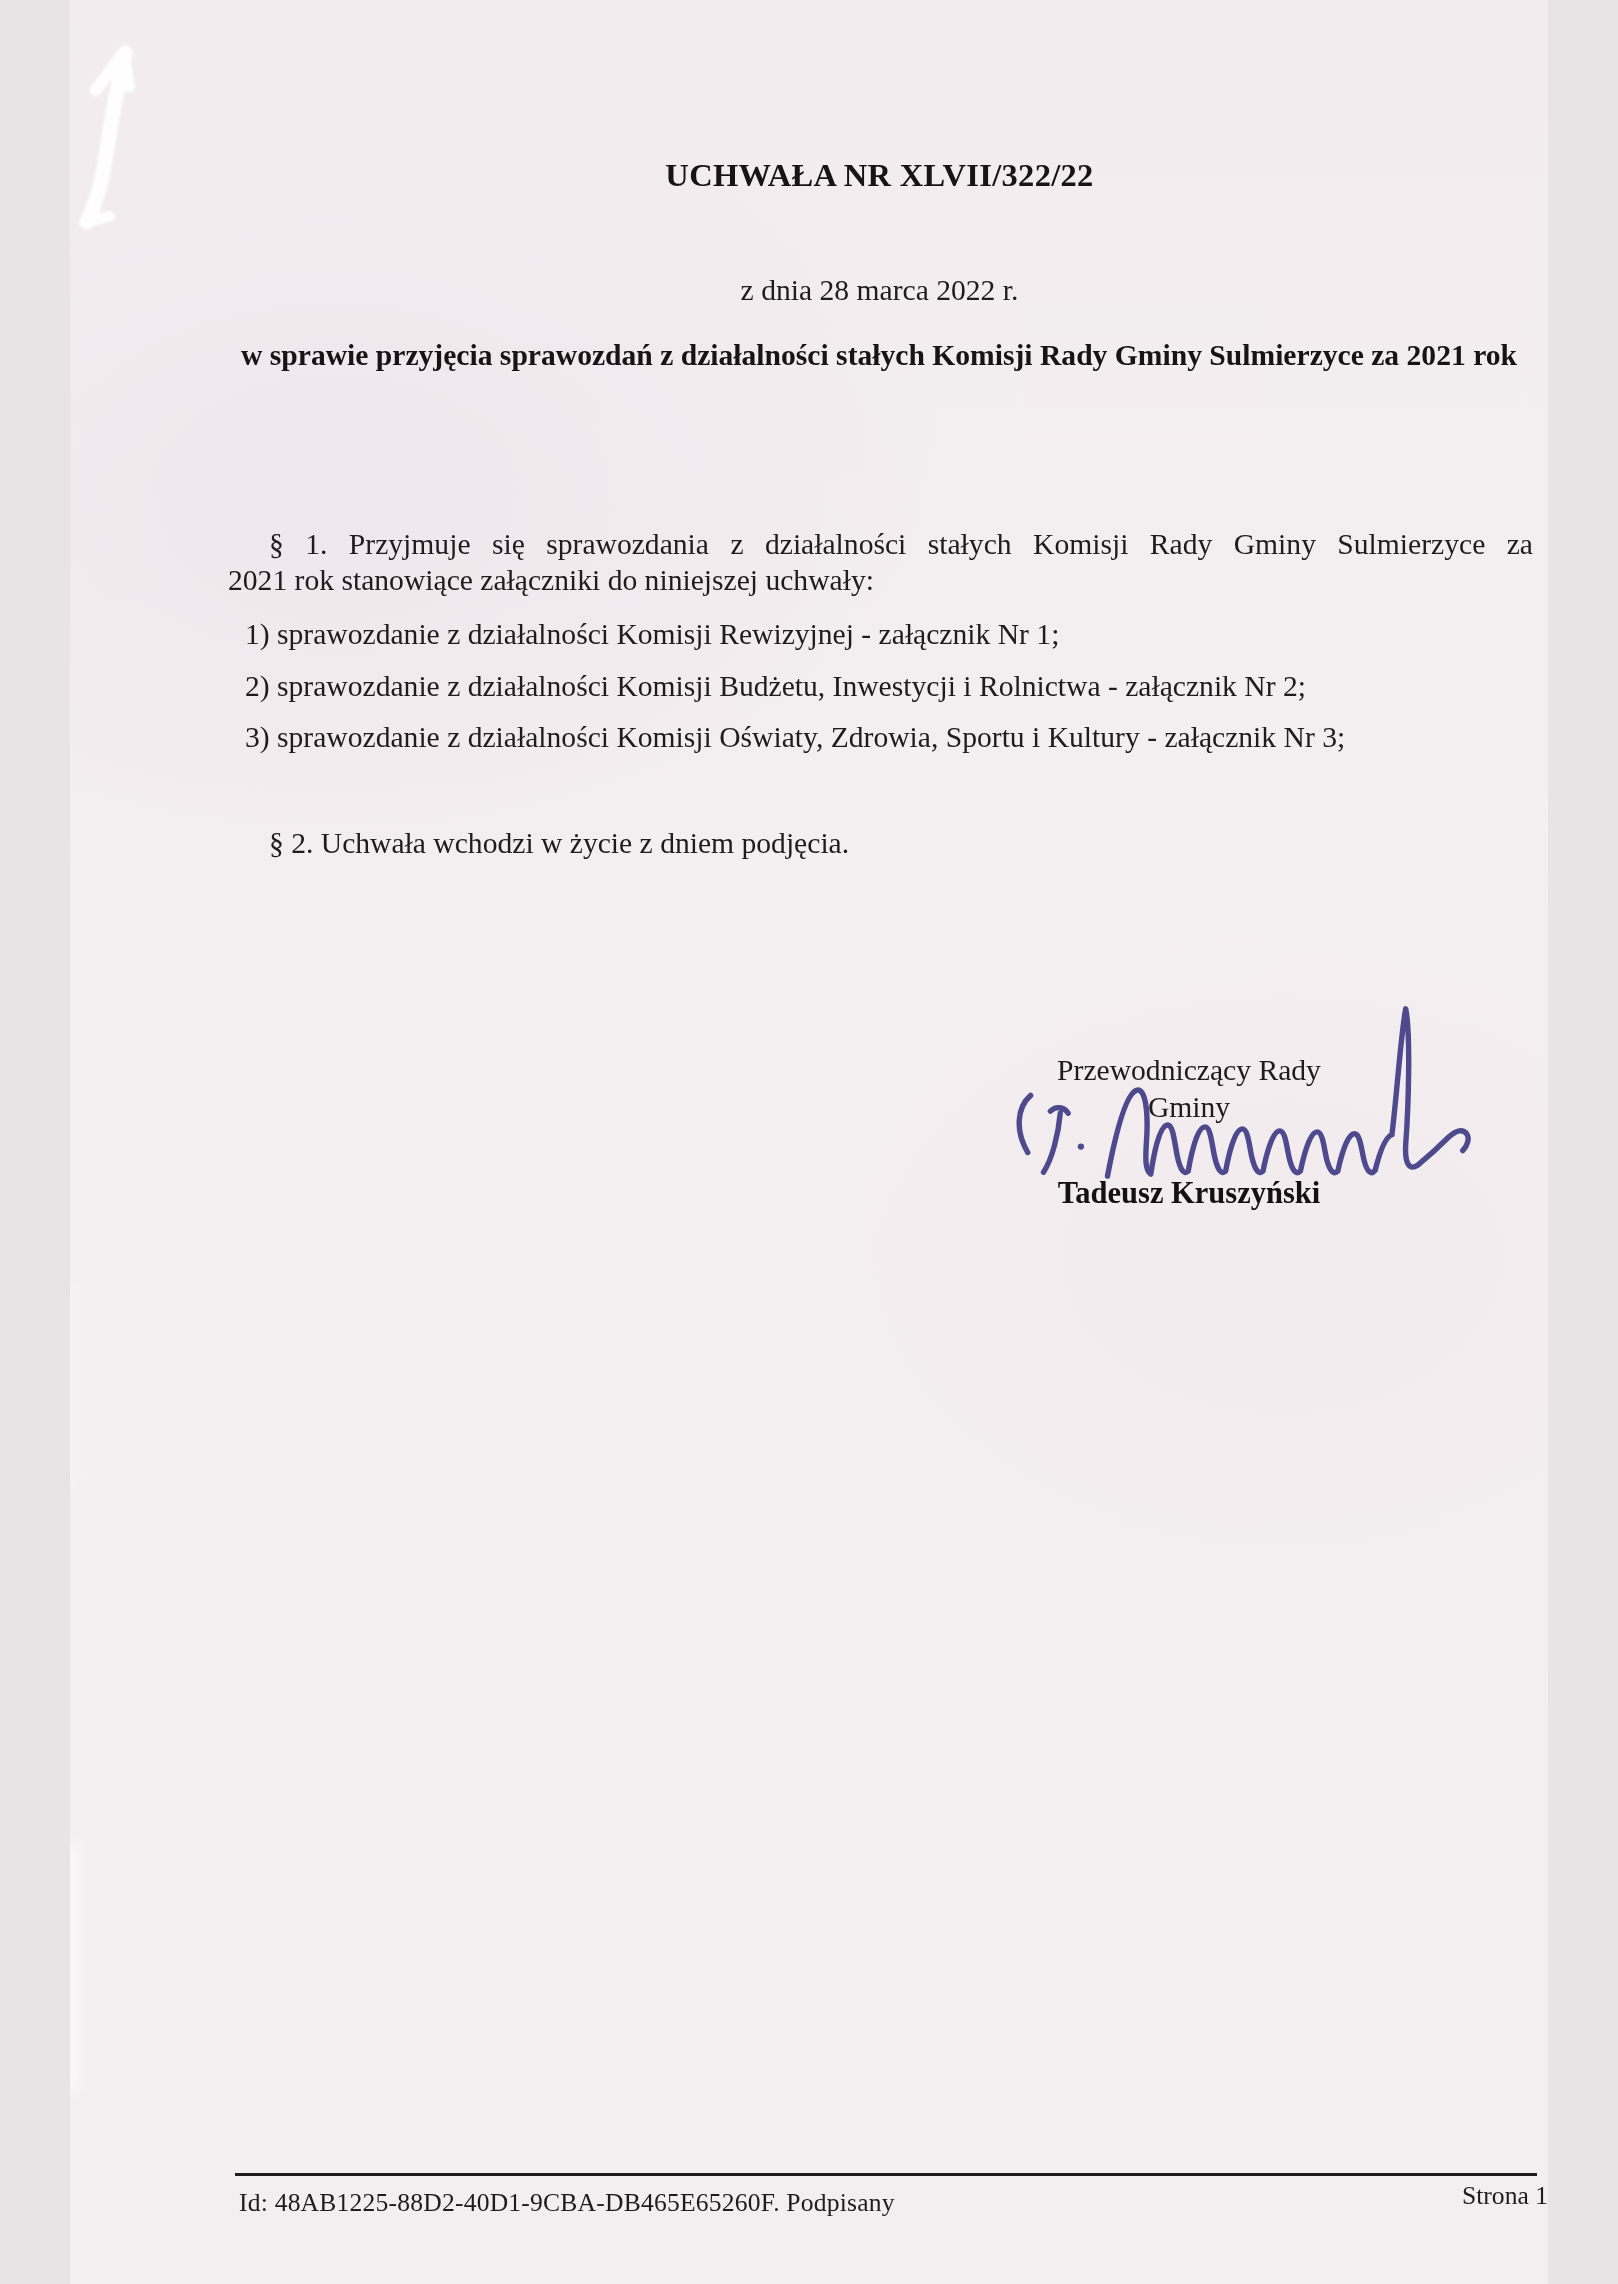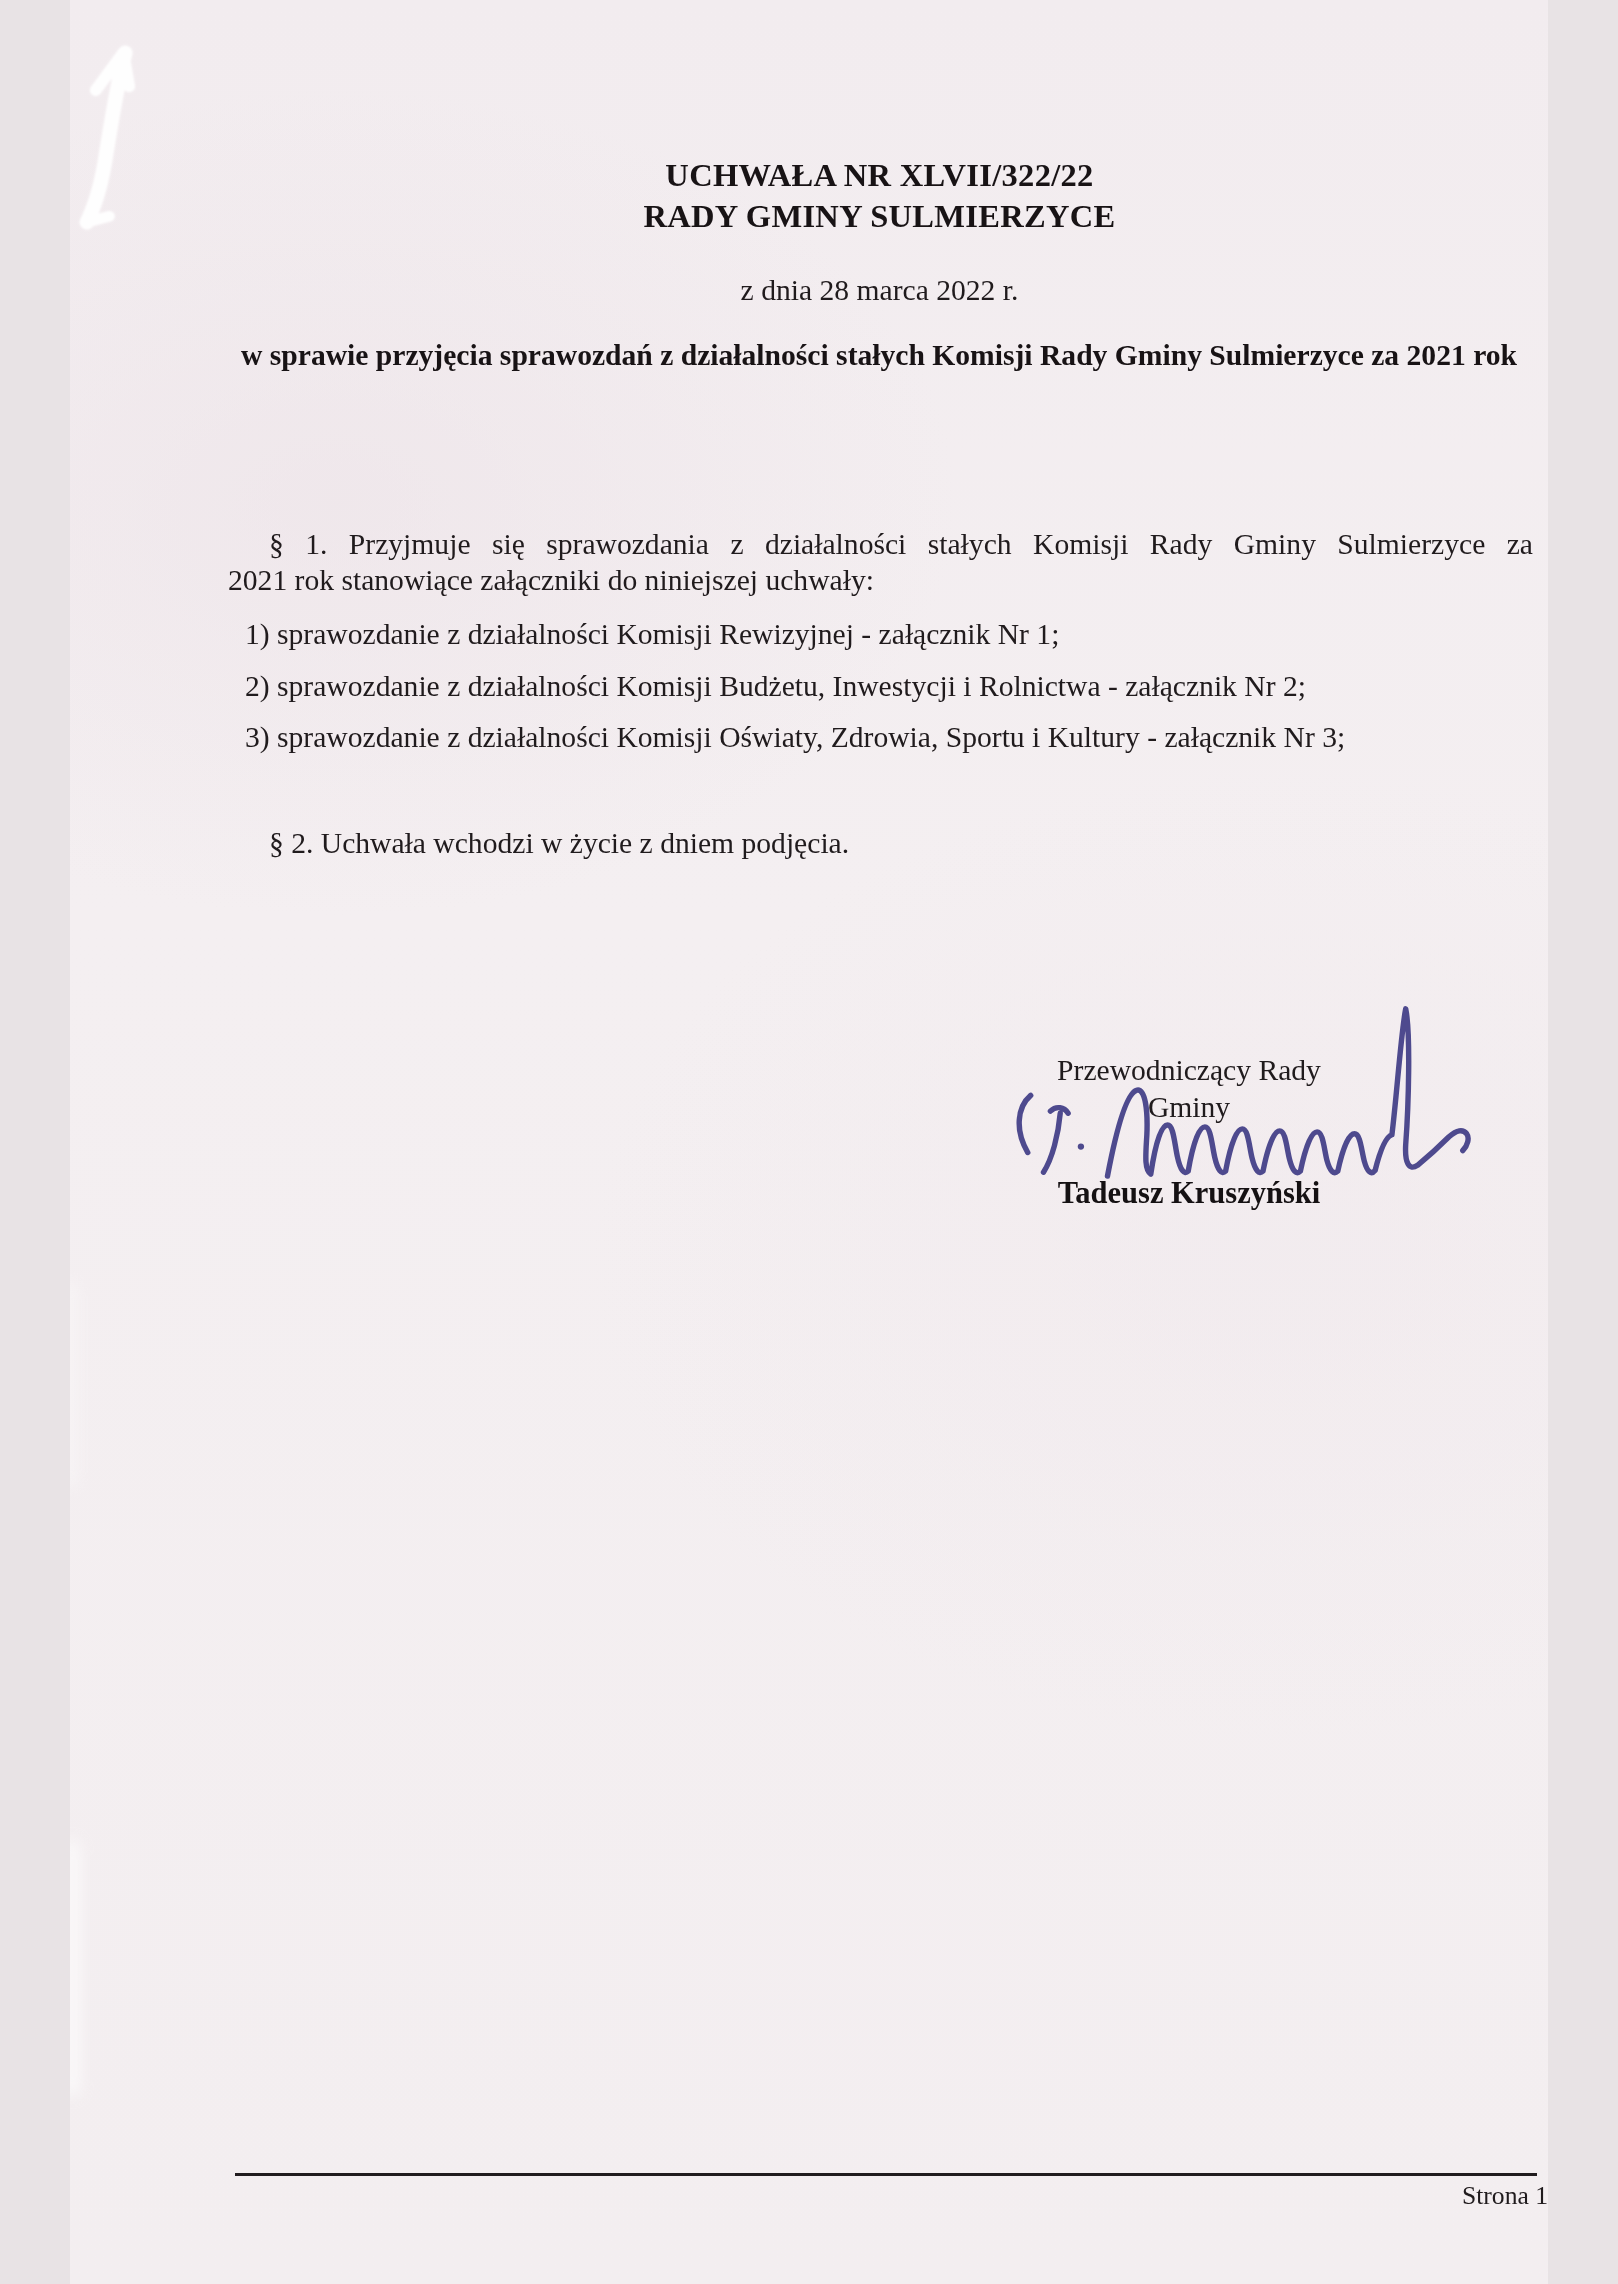--- a/index.html
+++ b/index.html
@@ -97,21 +97,20 @@
     <path d="M 54,12 C 46,42 40,82 35,112 C 31,140 24,166 15,184" fill="none" stroke="#ffffff" stroke-width="15" stroke-linecap="round"></path>
     <path d="M 24,50 L 52,12 L 58,46" fill="none" stroke="#ffffff" stroke-width="12" stroke-linecap="round" stroke-linejoin="round"></path>
     <path d="M 15,184 L 38,178" fill="none" stroke="#ffffff" stroke-width="11" stroke-linecap="round"></path>
   </svg>
 
   <div class="edge-streak streak-a"></div>
   <div class="edge-streak streak-b"></div>
 
   <header class="doc-title">
     <div>UCHWAŁA NR XLVII/322/22</div>
-    <div>RADY GMINY SULMIERZYCE</div>
   </header>
 
   <div class="doc-date">z dnia 28 marca 2022 r.</div>
 
   <div class="doc-subject">w sprawie przyjęcia sprawozdań z działalności stałych Komisji Rady Gminy Sulmierzyce za 2021 rok</div>
 
 
   <div class="para section-1">
     <div class="justify-line indent-42">§ 1. Przyjmuje się sprawozdania z działalności stałych Komisji Rady Gminy Sulmierzyce za</div>
     <div>2021 rok stanowiące załączniki do niniejszej uchwały:</div>
@@ -151,16 +150,17 @@
                C 410,168 414,177 423,171
                C 434,162 446,151 455,142
                C 463,135 469,134 473,139
                C 476,143 474,151 469,156"></path>
     </g>
   </svg>
 
   <div class="sig-name">Tadeusz Kruszyński</div>
 
   <div class="footer-rule"></div>
+  <div class="footer-id">Id: 48AB1225-88D2-40D1-9CBA-DB465E65260F. Podpisany</div>
   <div class="footer-page">Strona 1</div>
 
 </div>
 
 
 </body></html>

